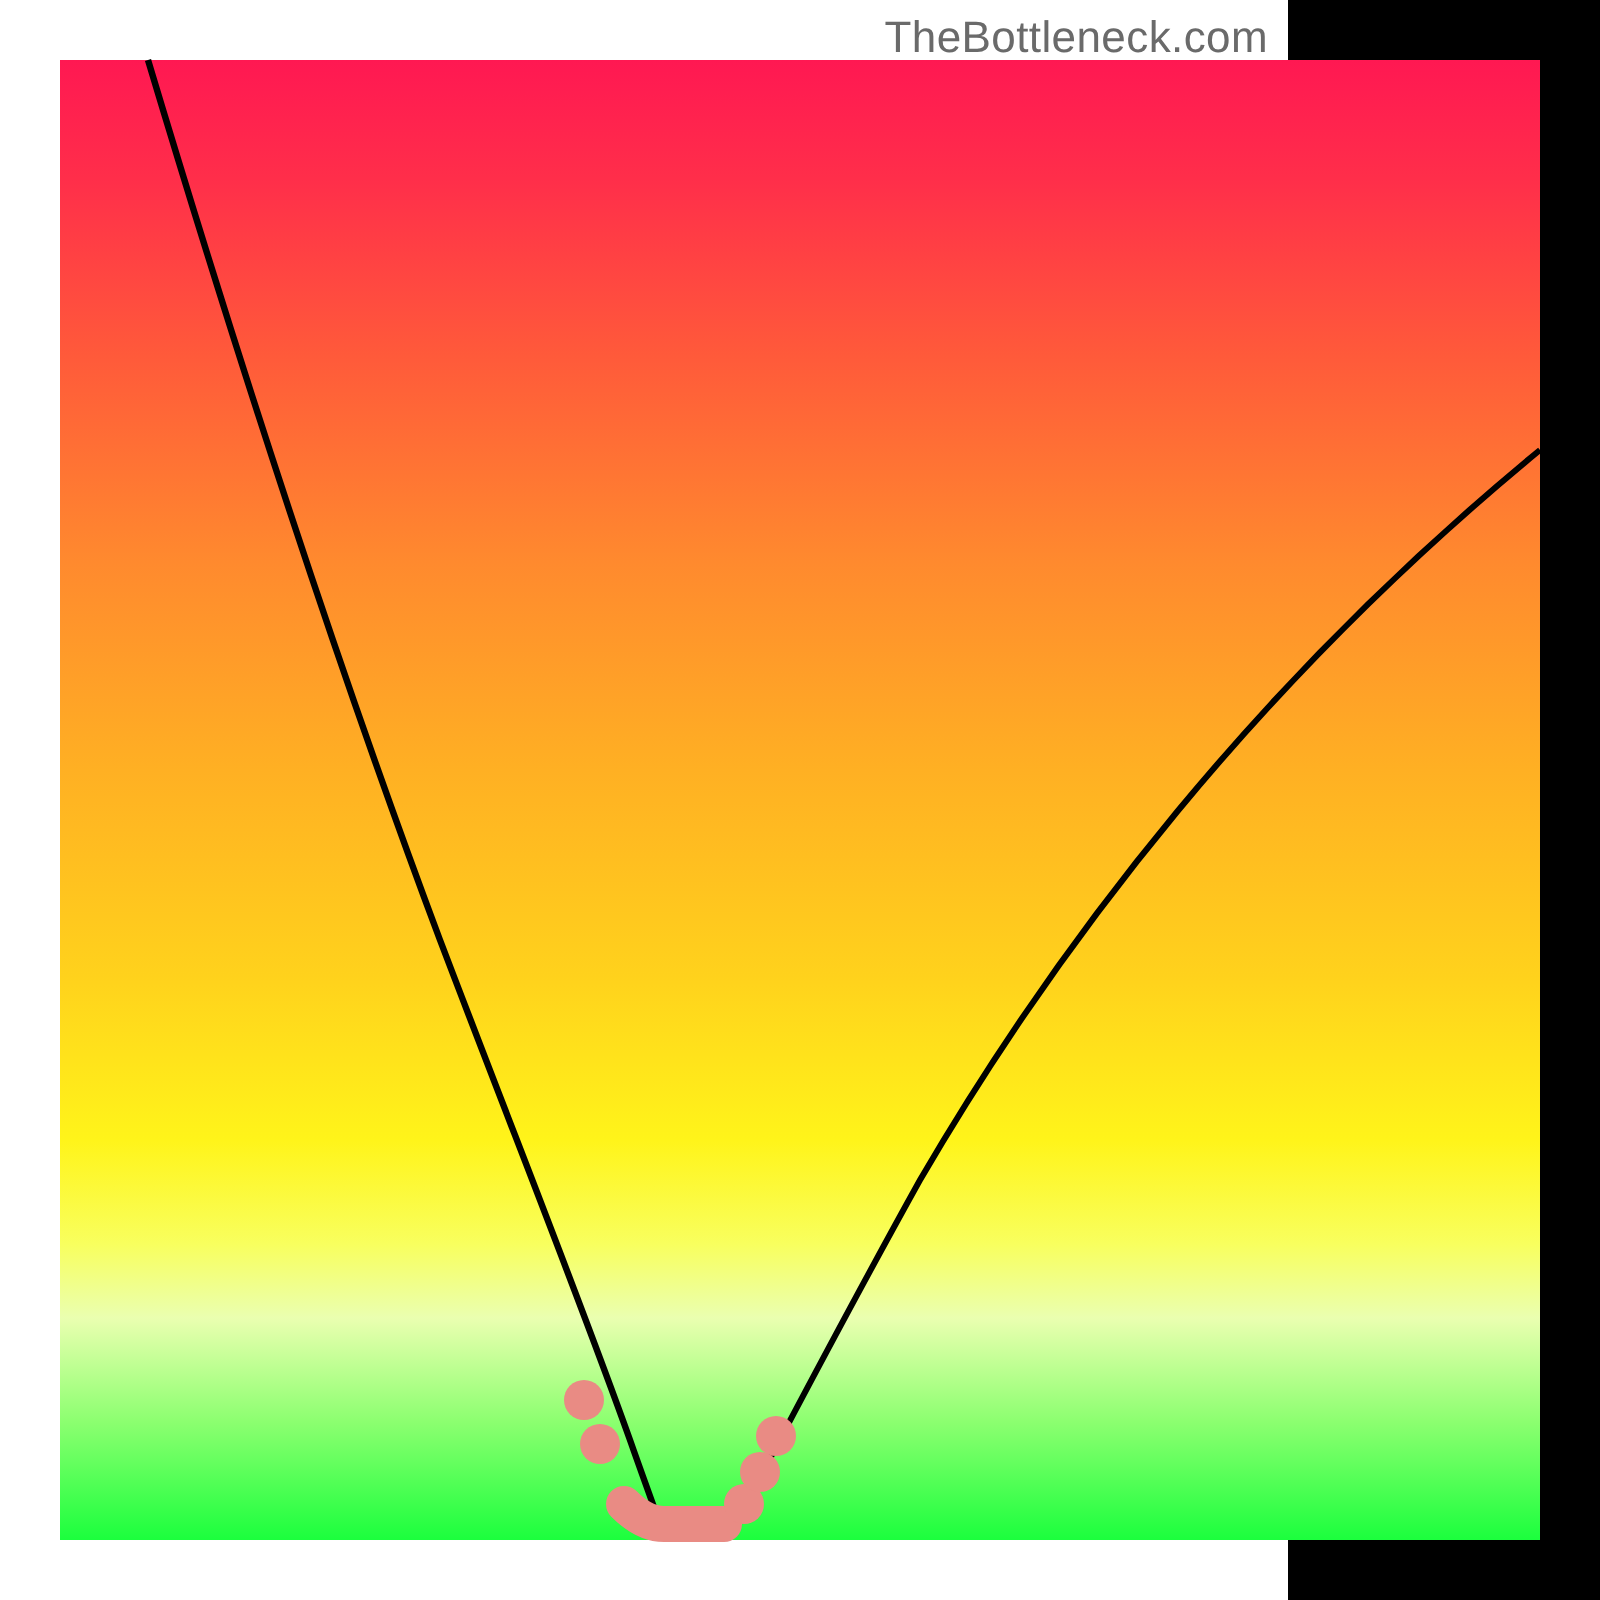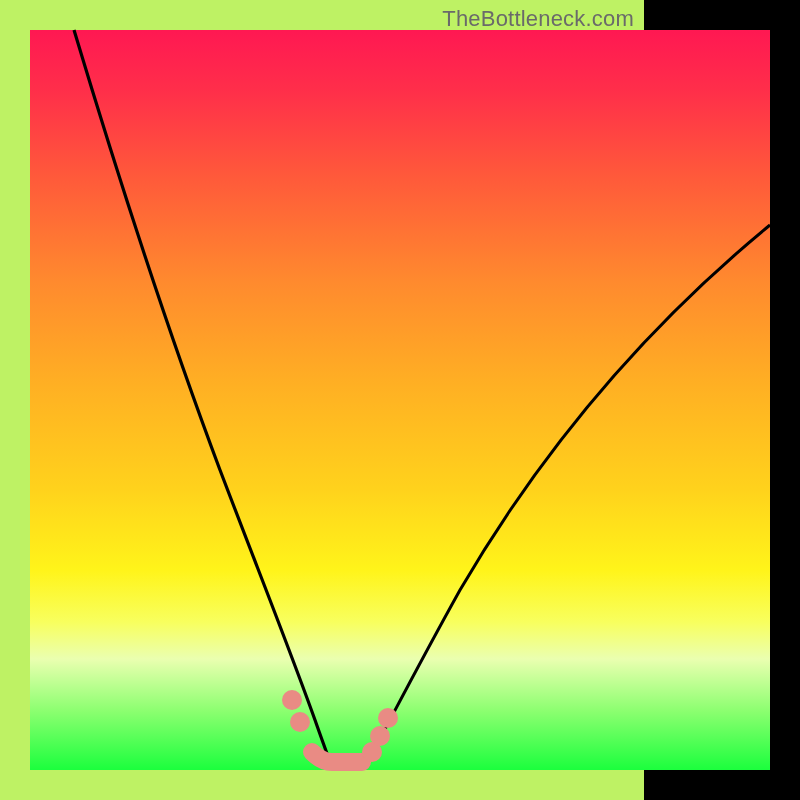--- a/index.html
+++ b/index.html
@@ -10,21 +10,21 @@
     background: #000;
     overflow: hidden;
     font-family: Arial, Helvetica, sans-serif;
   }
   .frame {
     position: absolute;
     left: 0;
     top: 0;
     width: 644px;
     height: 800px;
-    background: #bef264;
+    background: #ffffff;
   }
   .plot-area {
     position: absolute;
     left: 30px;
     top: 30px;
     width: 740px;
     height: 740px;
     
     background: linear-gradient(to bottom,
       #ff1852 0%,

